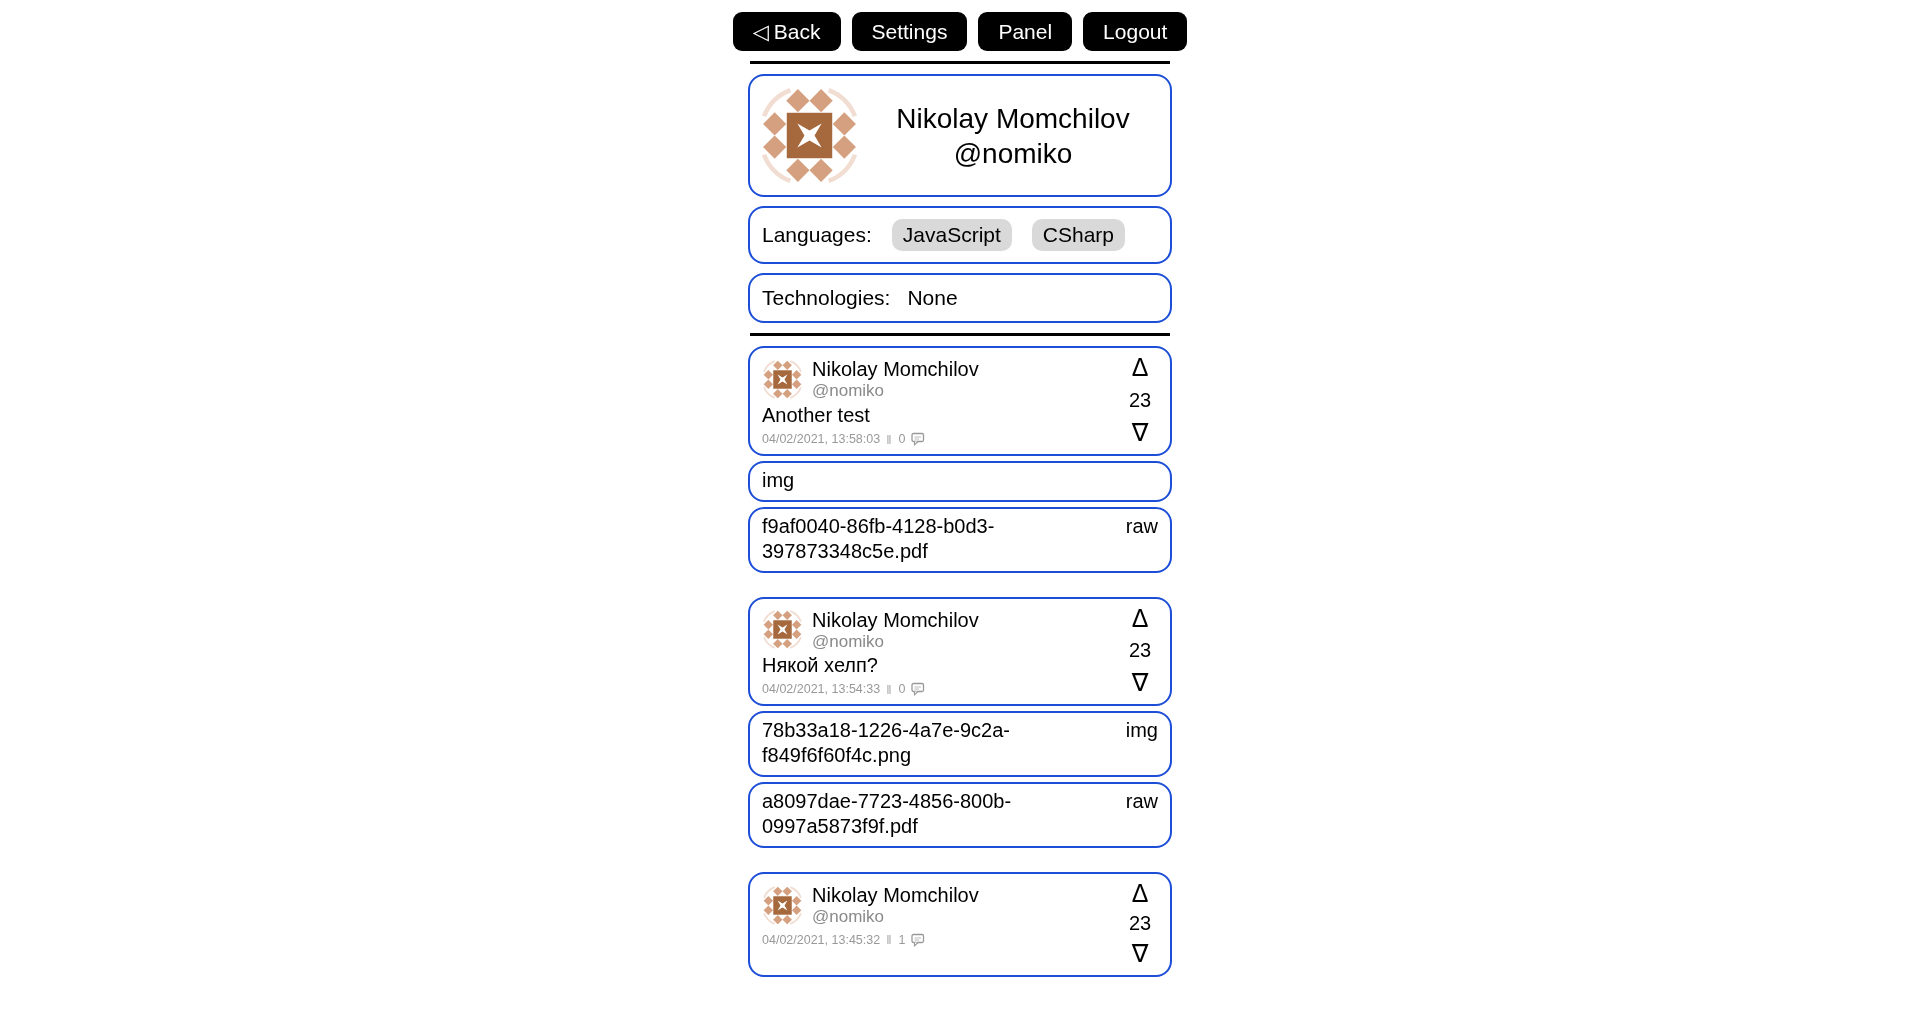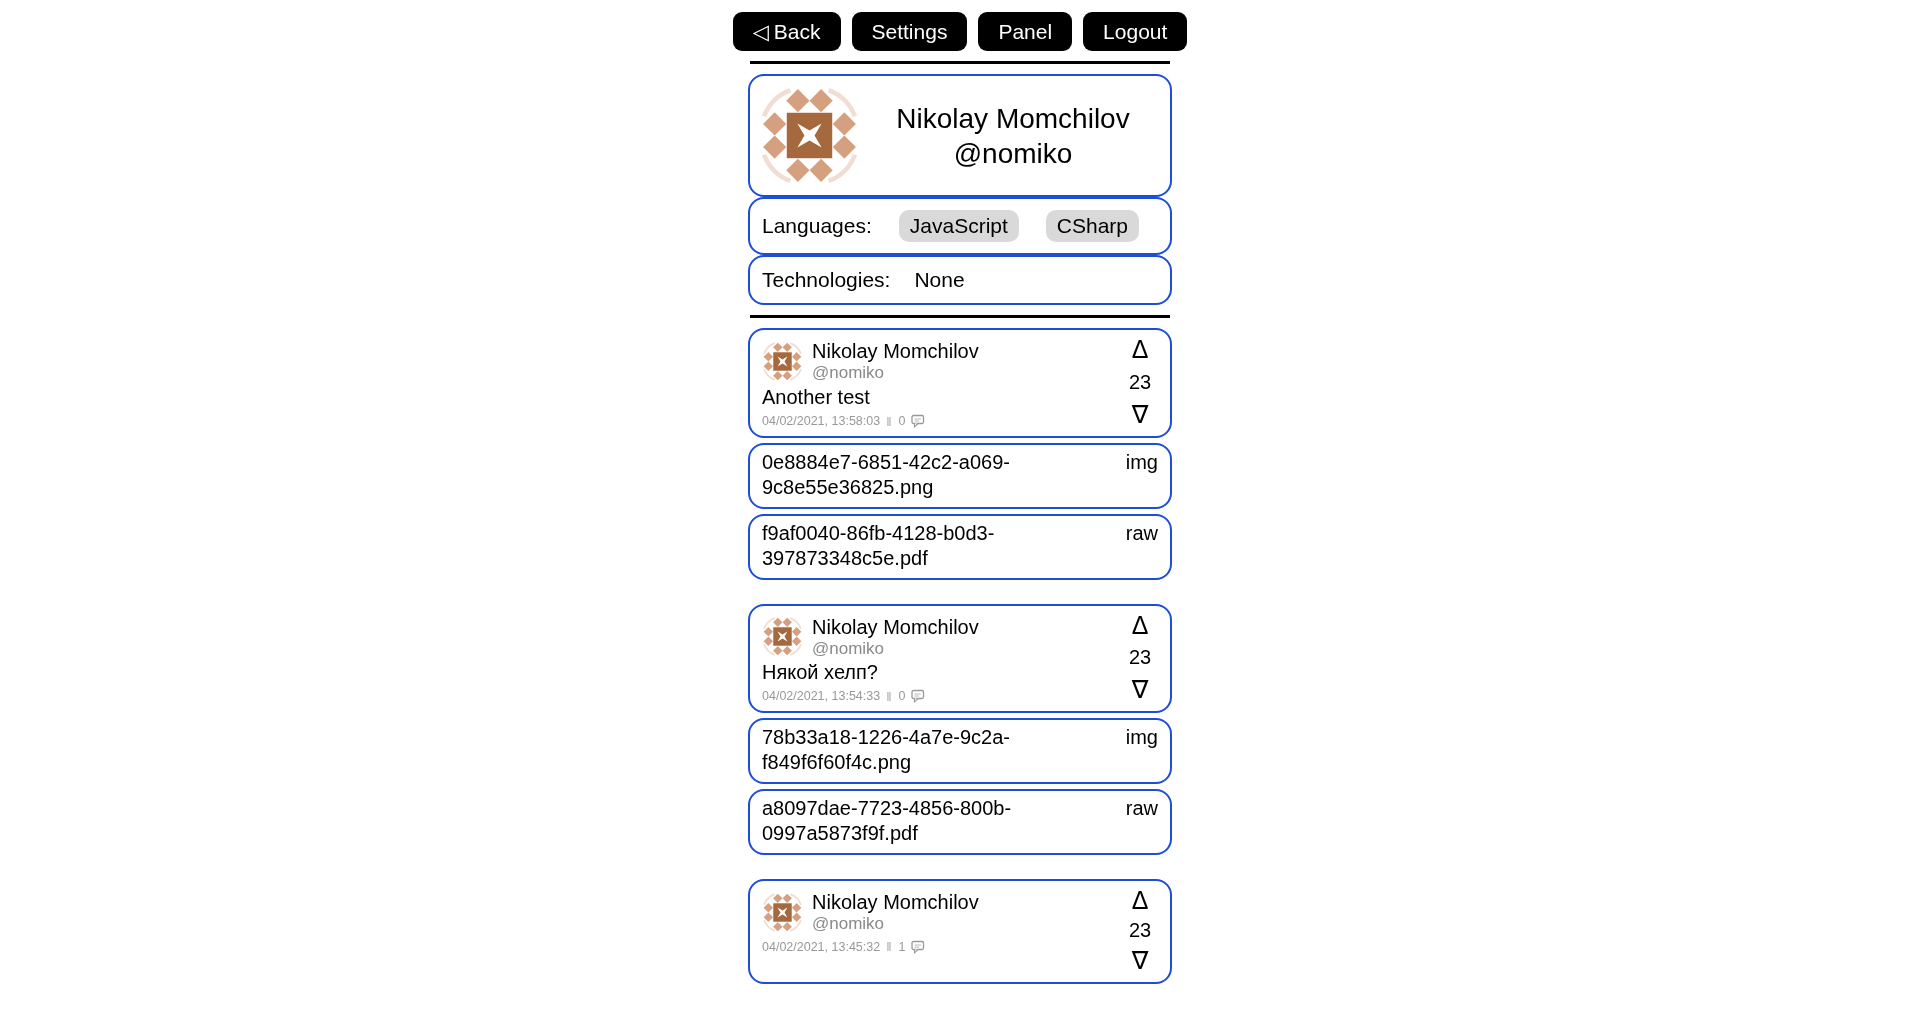--- a/index.html
+++ b/index.html
@@ -32,22 +32,22 @@
     background: #fff; border: 2px solid #1d4ed8; border-radius: 16px;
   }
   .profile-card {
     display: flex; align-items: center; gap: 8px; padding: 9px 12px 9px 9px;
   }
   .avatar-lg { width: 101px; height: 101px; flex: none; }
   .avatar-sm { width: 41px; height: 41px; flex: none; }
   .profile-names { flex: 1; text-align: center; font-size: 28px; line-height: 1.25; }
 
   .info-card {
-    display: flex; align-items: center; gap: 27px;
-    padding: 11px 12px; font-size: 21px;
+    display: flex; align-items: center; gap: 20px;
+    padding: 11px 12px; margin-top: 9px; font-size: 21px;
   }
   .badge {
     background: #d9d9d9; border-radius: 10px; padding: 4px 11px;
     font-size: 21px; white-space: nowrap;
   }
 
   
   .post-group { margin-bottom: 24px; }
   .post-card { position: relative; padding: 9px 60px 7px 12px; min-height: 105px; }
   .post-header { display: flex; align-items: center; gap: 9px; }
@@ -168,21 +168,20 @@
             </svg>
       </div>
       <div class="votes">
         <span class="vote-arrow">Δ</span>
         <span class="vote-score">23</span>
         <span class="vote-arrow">∇</span>
       </div>
     </div>
     <div class="attachments">
   <div class="card attachment-card">
-    <span class="attachment-name">0e8884e7-6851-42c2-a069-9c8e55e36825.png</span>
     <span class="attachment-type">img</span>
   </div>
 
   <div class="card attachment-card">
     <span class="attachment-name">f9af0040-86fb-4128-b0d3-397873348c5e.pdf</span>
     <span class="attachment-type">raw</span>
   </div>
 </div>
   </div>
 

